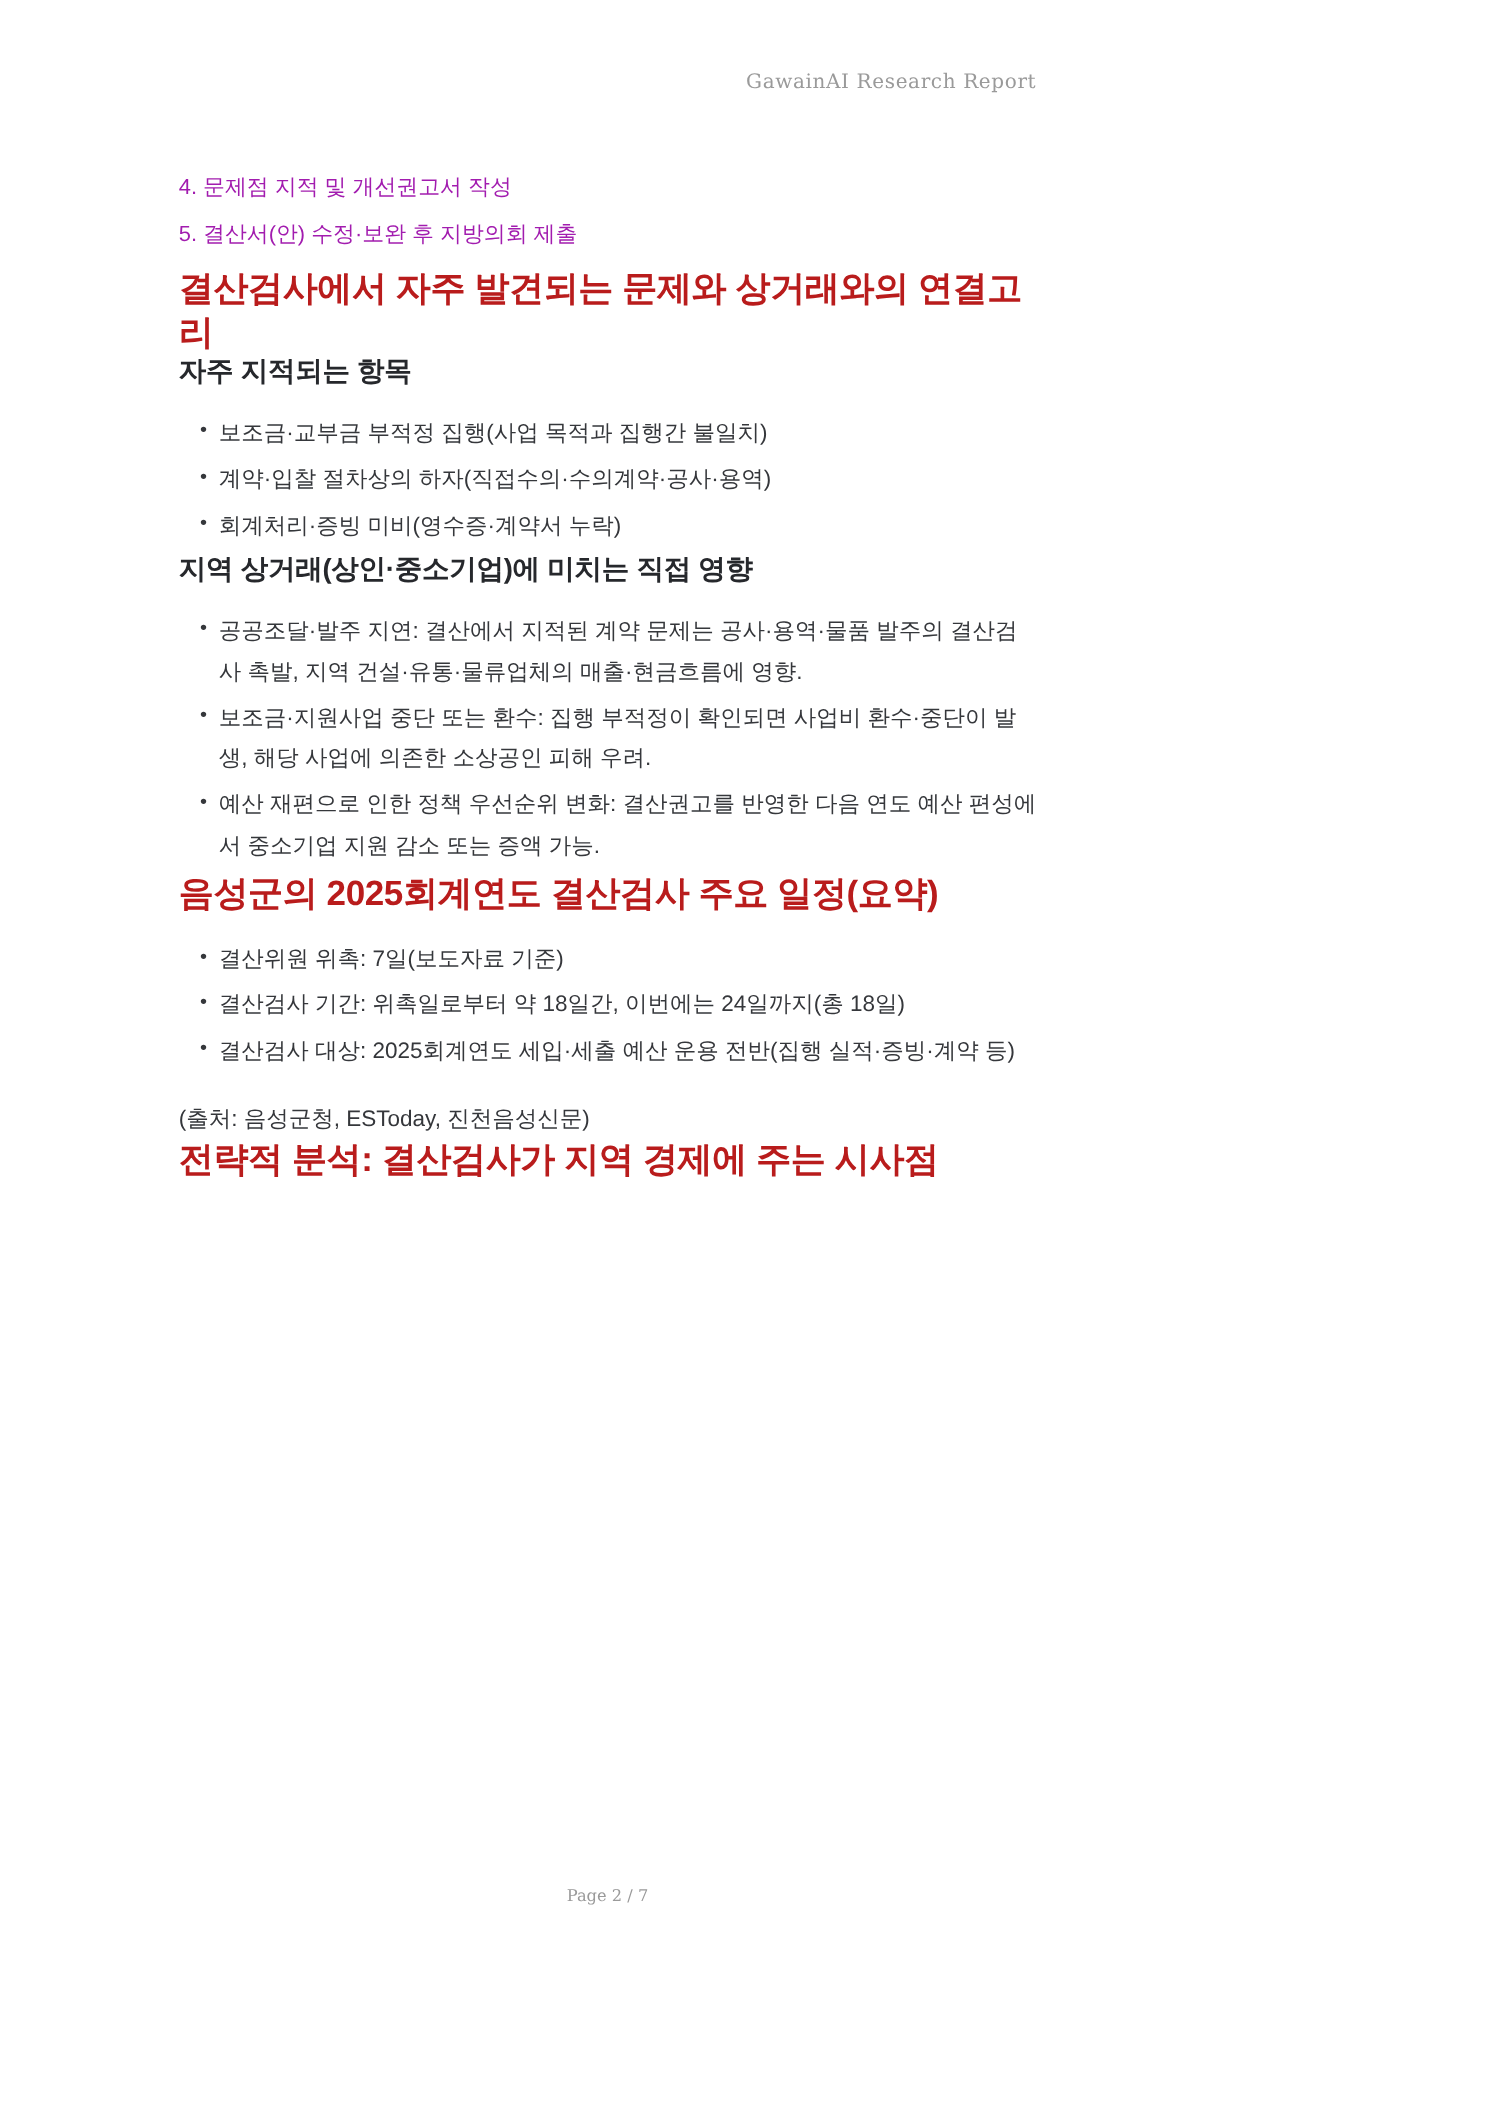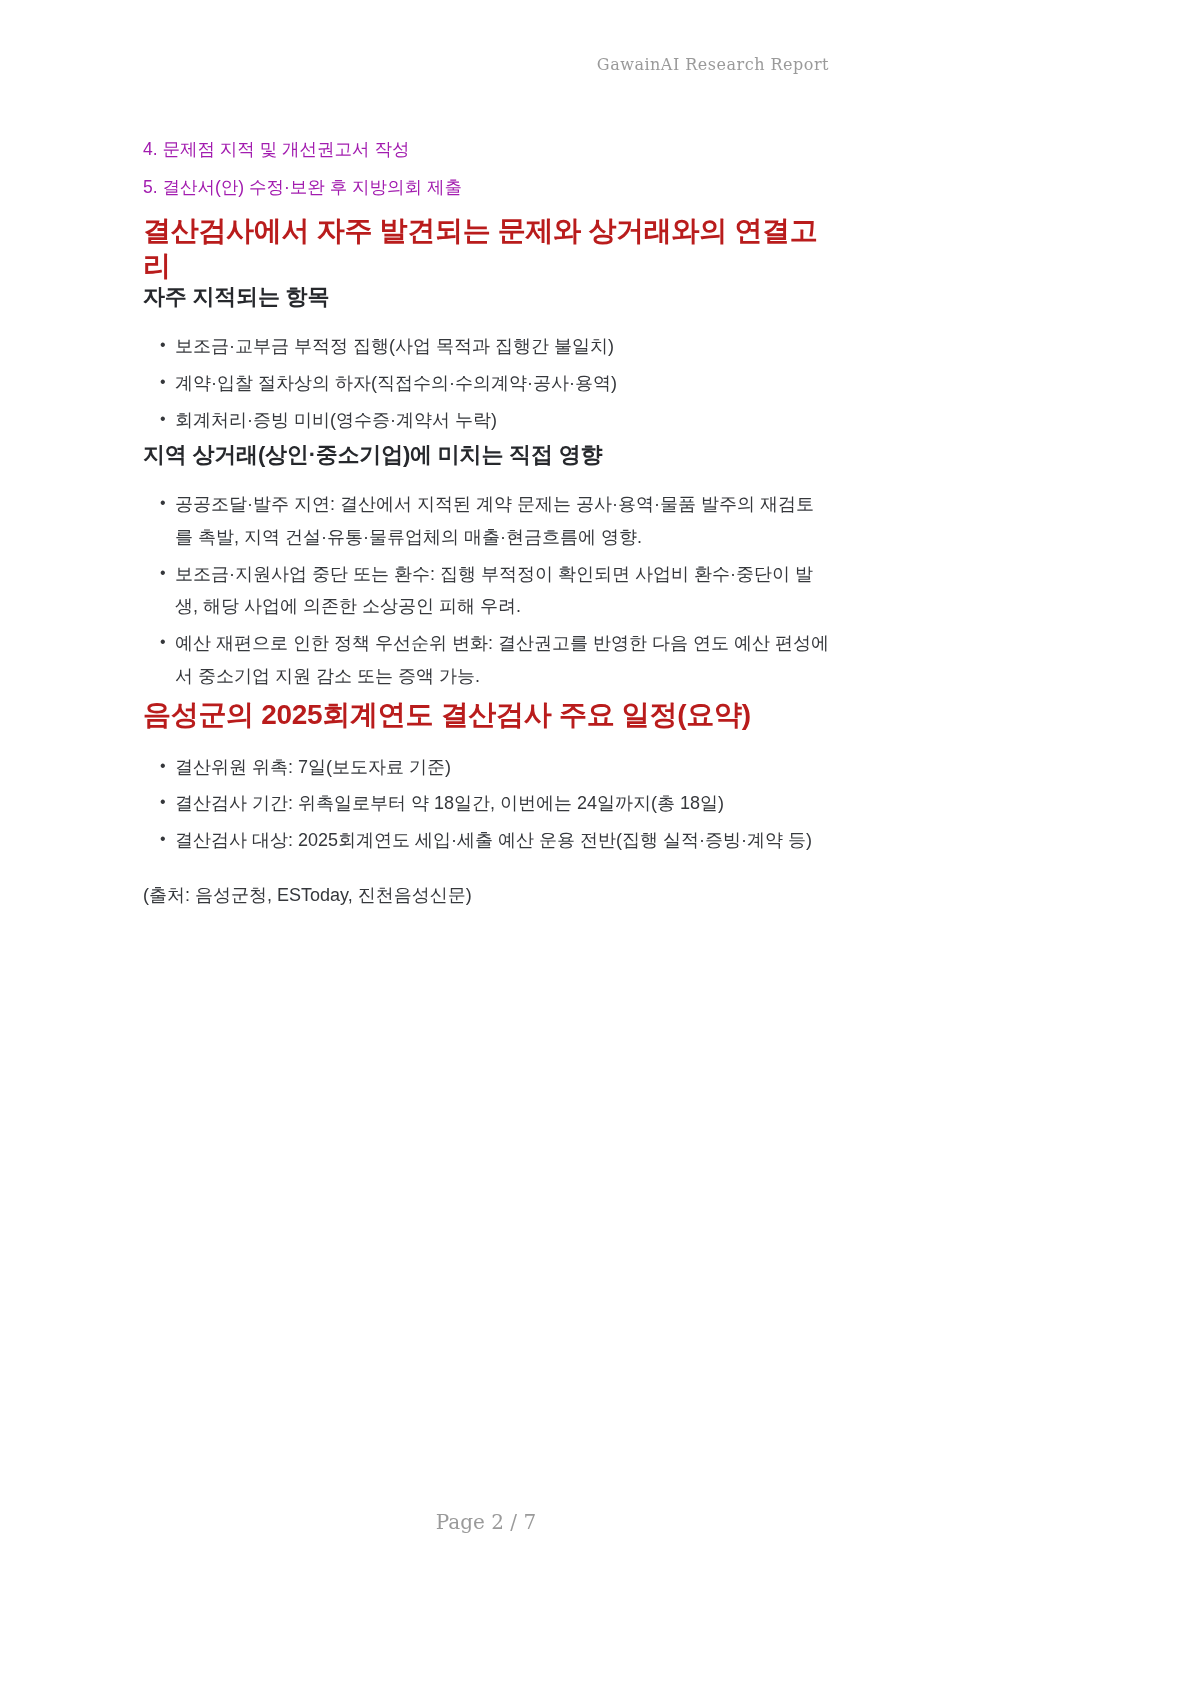--- a/index.html
+++ b/index.html
@@ -88,21 +88,21 @@
     line-height: 1.6;
     color: #35373b;
   }
   .page-footer {
     position: absolute;
     left: 0;
     right: 0;
     top: 1510px;
     text-align: center;
     font-family: "DejaVu Serif", serif;
-    font-size: 20px;
+    font-size: 13px;
     color: #9a9a9a;
   }
 </style>
 </head>
 <body>
 
 <div class="page">
 
   <div class="report-header">GawainAI Research Report</div>
 
@@ -117,31 +117,32 @@
 
   <ul class="doc-list">
     <li>보조금·교부금 부적정 집행(사업 목적과 집행간 불일치)</li>
     <li>계약·입찰 절차상의 하자(직접수의·수의계약·공사·용역)</li>
     <li>회계처리·증빙 미비(영수증·계약서 누락)</li>
   </ul>
 
   <h2 class="doc-h2 h2-second">지역 상거래(상인·중소기업)에 미치는 직접 영향</h2>
 
   <ul class="doc-list">
-    <li>공공조달·발주 지연: 결산에서 지적된 계약 문제는 공사·용역·물품 발주의 재검토를 촉발, 지역 건설·유통·물류업체의 매출·현금흐름에 영향.</li>
+    <li>공공조달·발주 지연: 결산에서 지적된 계약 문제는 공사·용역·물품 발주의 결산검사 촉발, 지역 건설·유통·물류업체의 매출·현금흐름에 영향.</li>
     <li>보조금·지원사업 중단 또는 환수: 집행 부적정이 확인되면 사업비 환수·중단이 발생, 해당 사업에 의존한 소상공인 피해 우려.</li>
     <li>예산 재편으로 인한 정책 우선순위 변화: 결산권고를 반영한 다음 연도 예산 편성에서 중소기업 지원 감소 또는 증액 가능.</li>
   </ul>
 
   <h1 class="doc-h1 h1-second">음성군의 2025회계연도 결산검사 주요 일정(요약)</h1>
 
   <ul class="doc-list">
     <li>결산위원 위촉: 7일(보도자료 기준)</li>
     <li>결산검사 기간: 위촉일로부터 약 18일간, 이번에는 24일까지(총 18일)</li>
     <li>결산검사 대상: 2025회계연도 세입·세출 예산 운용 전반(집행 실적·증빙·계약 등)</li>
   </ul>
 
   <p class="source-note">(출처: 음성군청, ESToday, 진천음성신문)</p>
 
+  <h1 class="doc-h1 h1-third">전략적 분석: 결산검사가 지역 경제에 주는 시사점</h1>
 
   <div class="page-footer">Page 2 / 7</div>
 
 </div>
 
 </body></html>

